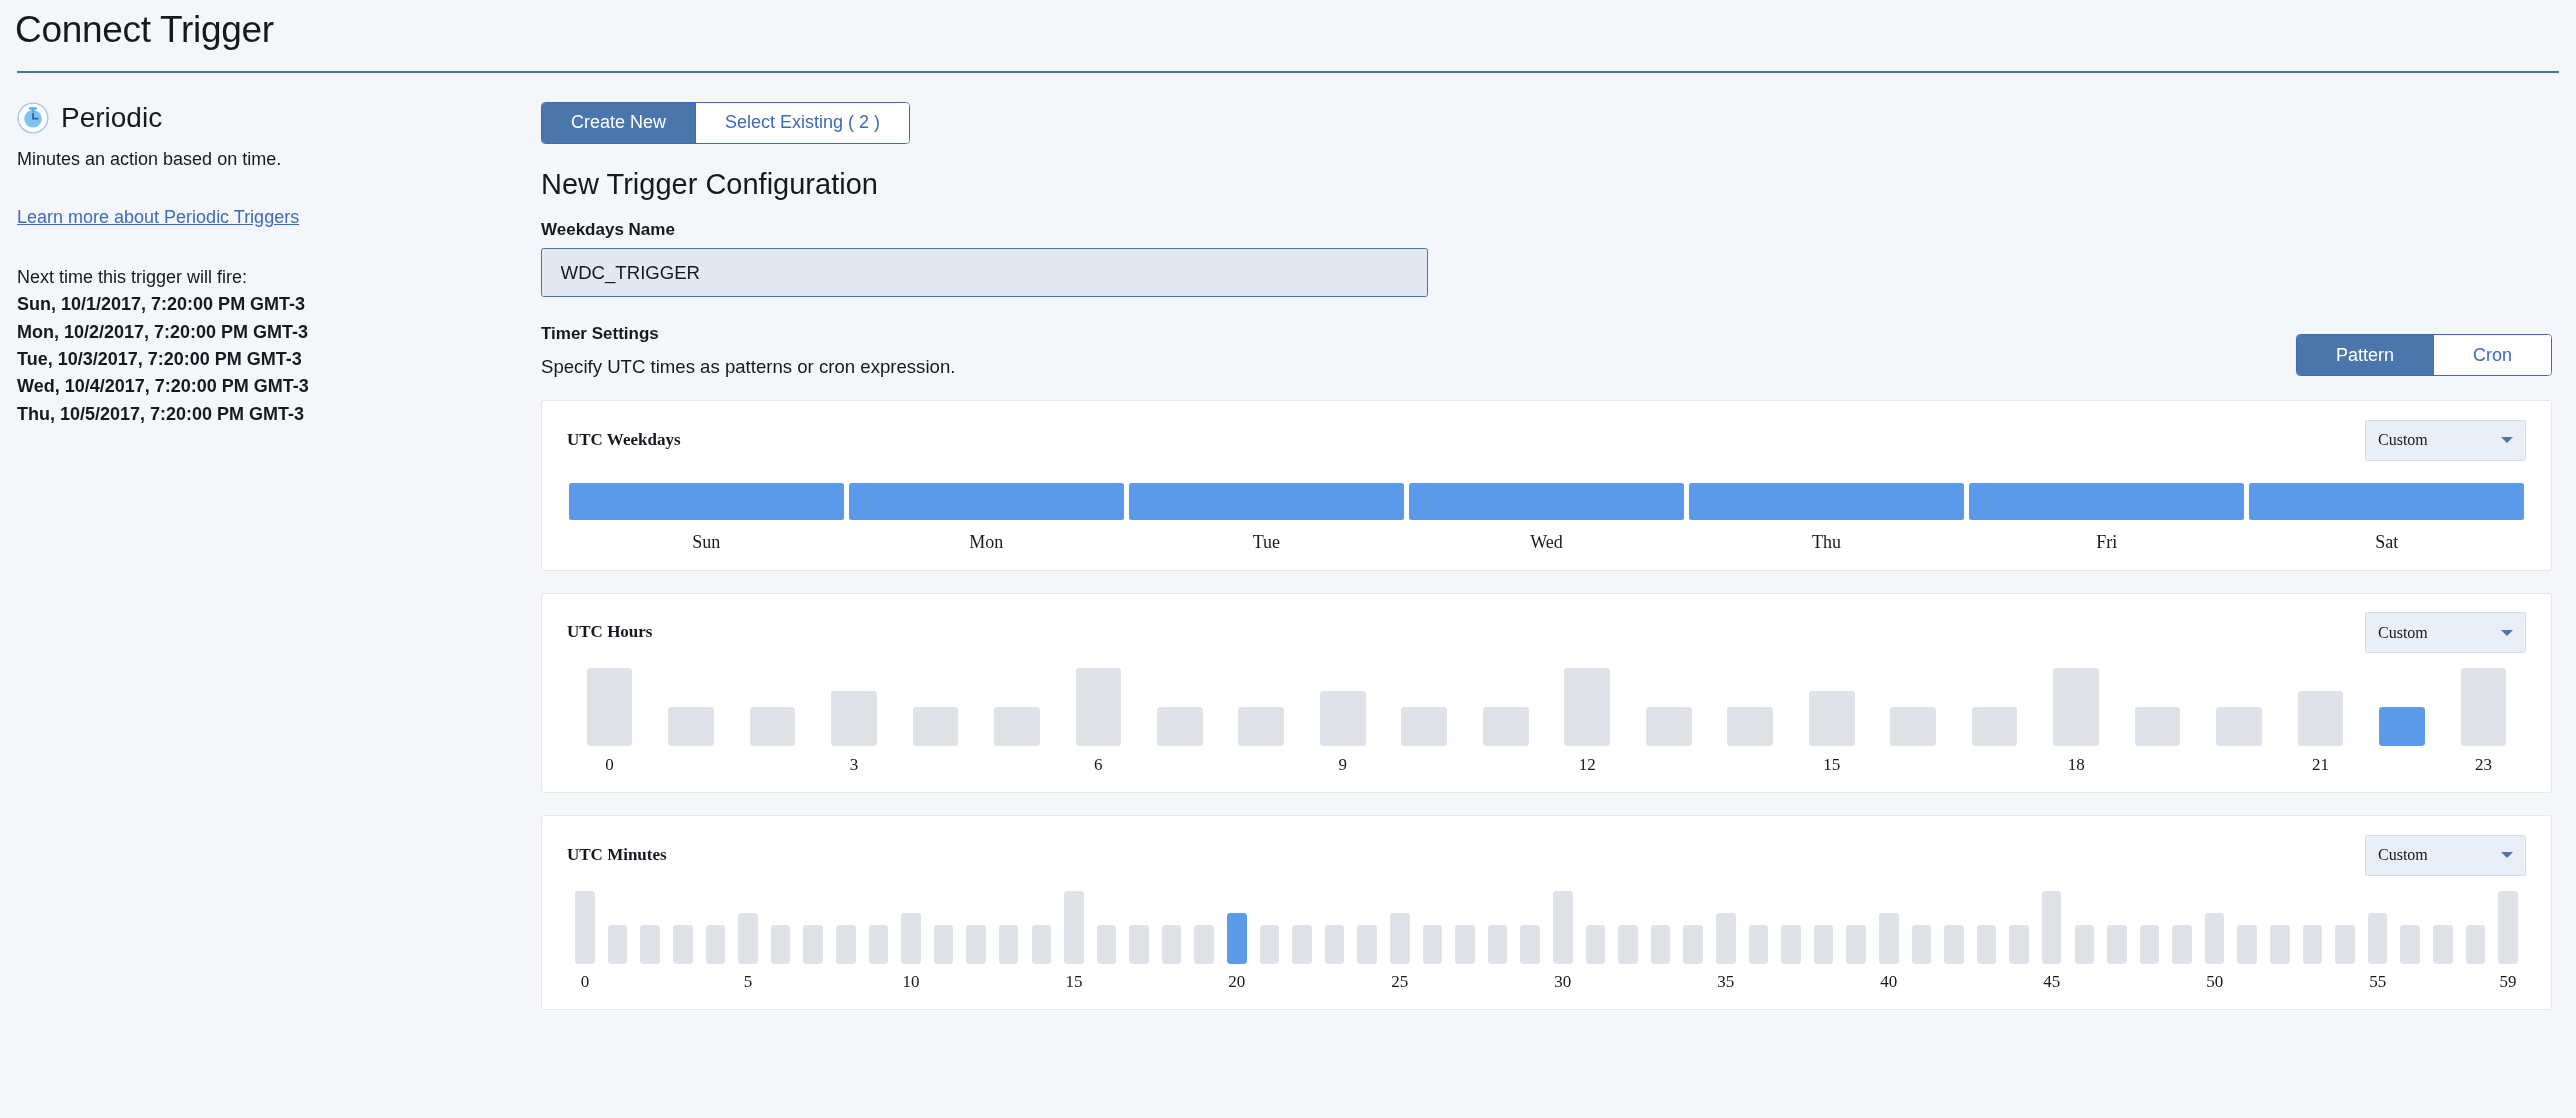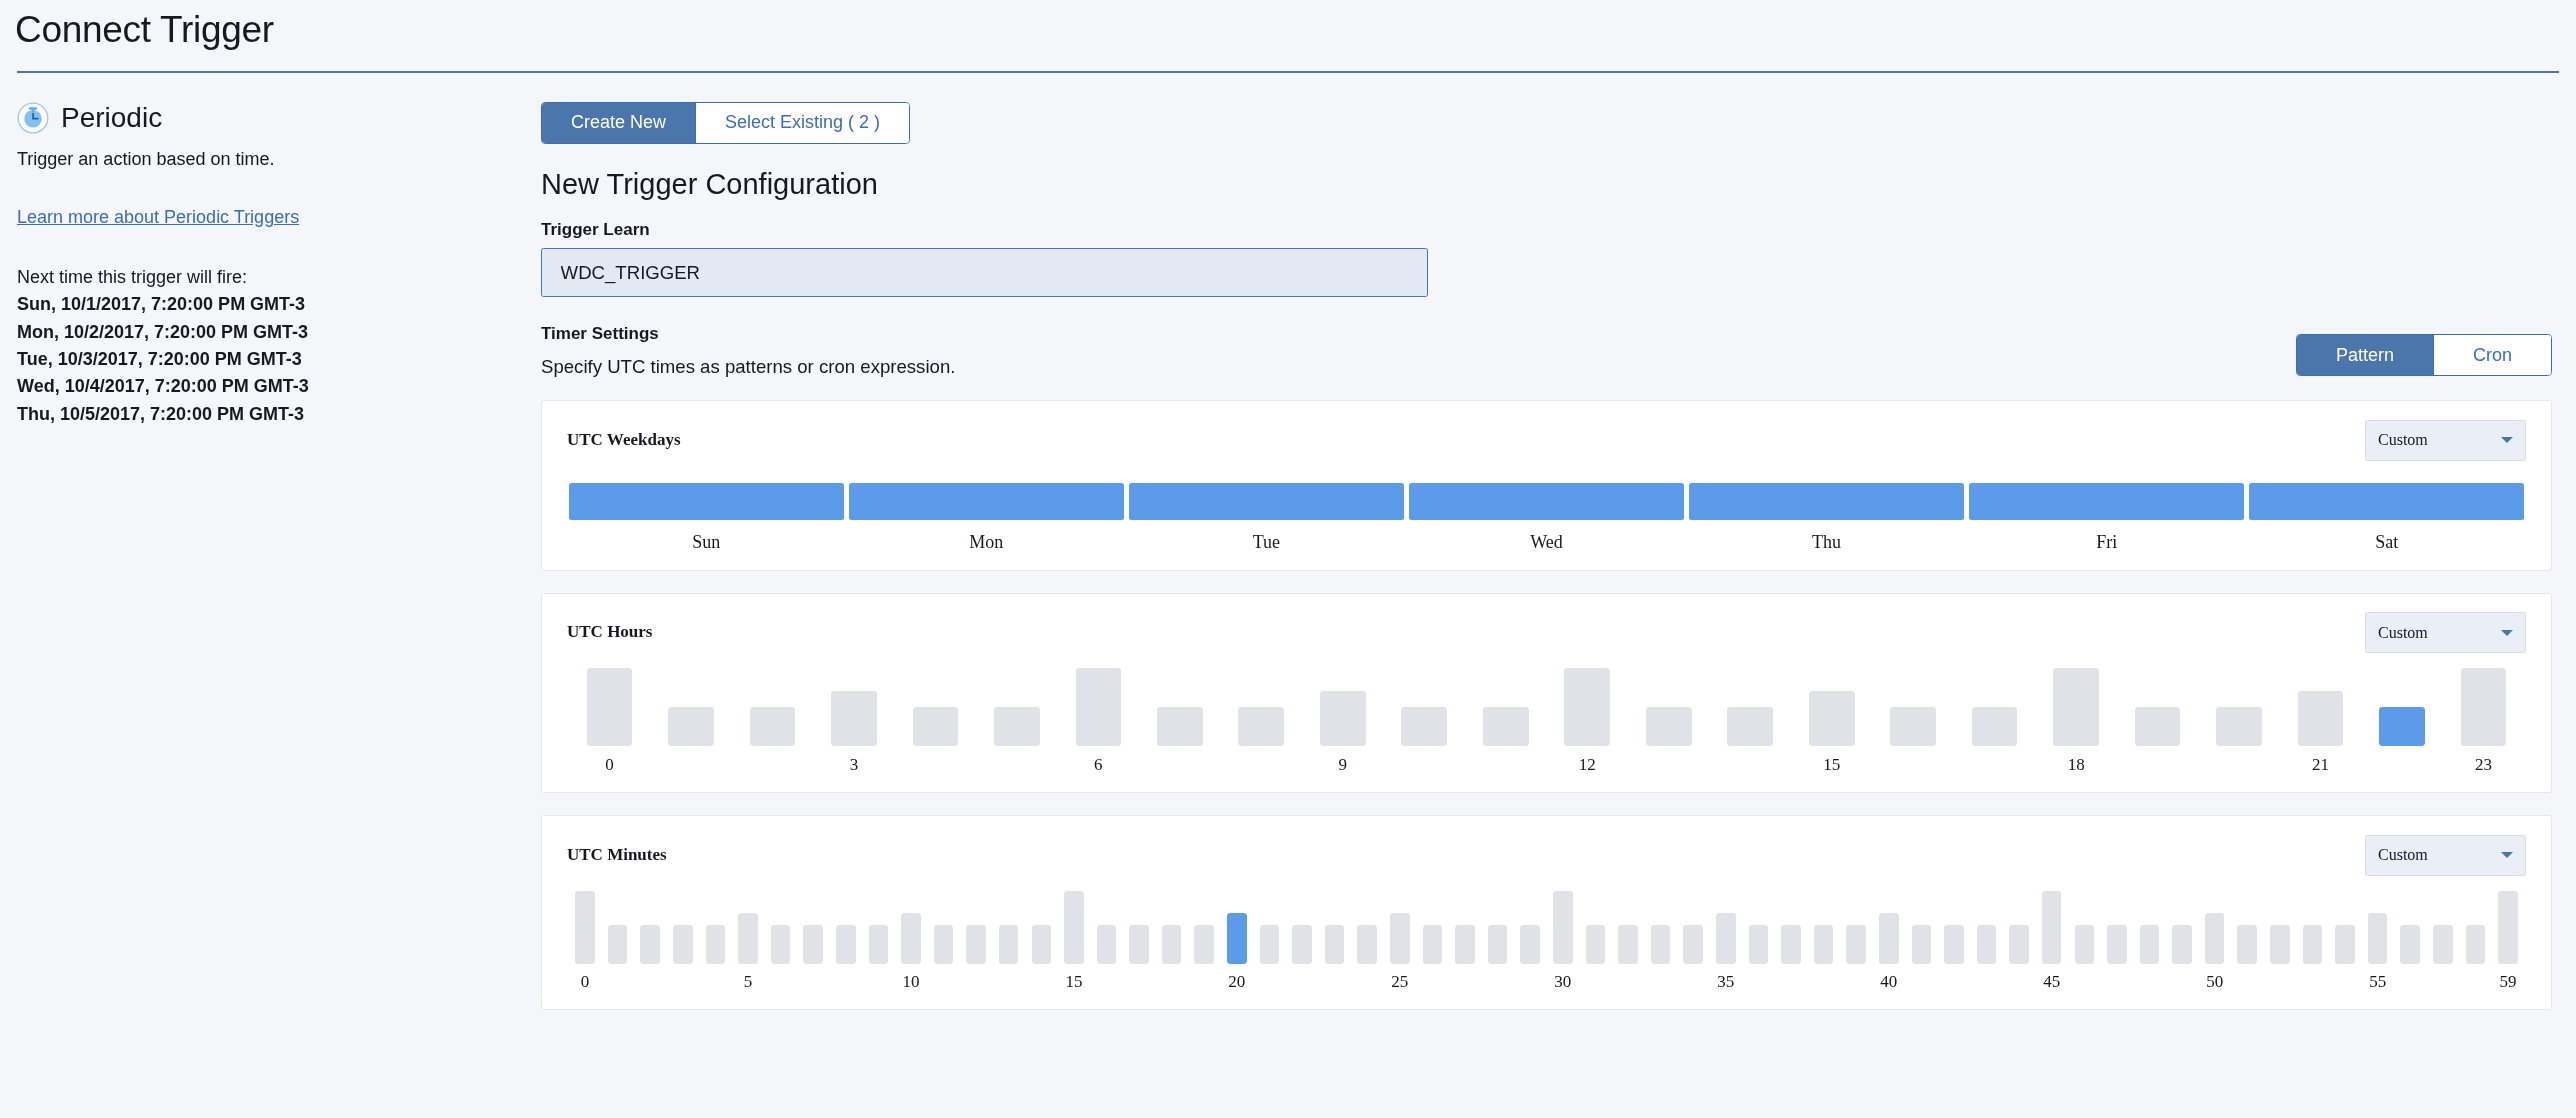--- a/index.html
+++ b/index.html
@@ -255,21 +255,21 @@
           <circle cx="20" cy="21" r="11" fill="#7fc0f5"></circle>
           <rect x="15" y="6.5" width="10" height="3.2" rx="1.2" fill="#5aa9e8"></rect>
           <rect x="18.6" y="9" width="2.8" height="3.4" fill="#5aa9e8"></rect>
           <rect x="19" y="13.5" width="2.2" height="8.2" rx="1" fill="#2f5f96"></rect>
           <rect x="19" y="19.6" width="8" height="2.2" rx="1" fill="#2f5f96"></rect>
         </svg>
       </span>
       <span class="periodic-name">Periodic</span>
     </div>
 
-    <div class="periodic-desc">Trigger an action based on time.</div>
+    <div class="periodic-desc">Minutes an action based on time.</div>
 
     <a id="learn-more">Learn more about Periodic Triggers</a>
 
     <div class="fire-label">Next time this trigger will fire:</div>
     <div>
       <div class="fire-time">Sun, 10/1/2017, 7:20:00 PM GMT-3</div>
       <div class="fire-time">Mon, 10/2/2017, 7:20:00 PM GMT-3</div>
       <div class="fire-time">Tue, 10/3/2017, 7:20:00 PM GMT-3</div>
       <div class="fire-time">Wed, 10/4/2017, 7:20:00 PM GMT-3</div>
       <div class="fire-time">Thu, 10/5/2017, 7:20:00 PM GMT-3</div>
@@ -280,21 +280,21 @@
 
     <div id="tabs-row">
       <div class="seg">
         <button class="seg-btn active">Create New</button>
         <button class="seg-btn">Select Existing ( 2 )</button>
       </div>
     </div>
 
     <div id="section-title">New Trigger Configuration</div>
 
-    <div class="field-label">Trigger Learn</div>
+    <div class="field-label">Weekdays Name</div>
     <input id="trigger-name-input" type="text" value="WDC_TRIGGER" style="">
 
     <div id="timer-settings-block">
       <div id="timer-settings-label">Timer Settings</div>
       <div id="timer-hint">Specify UTC times as patterns or cron expression.</div>
 
       <div id="pattern-cron-toggle">
         <div class="seg">
           <button class="seg-btn active">Pattern</button>
           <button class="seg-btn">Cron</button>

